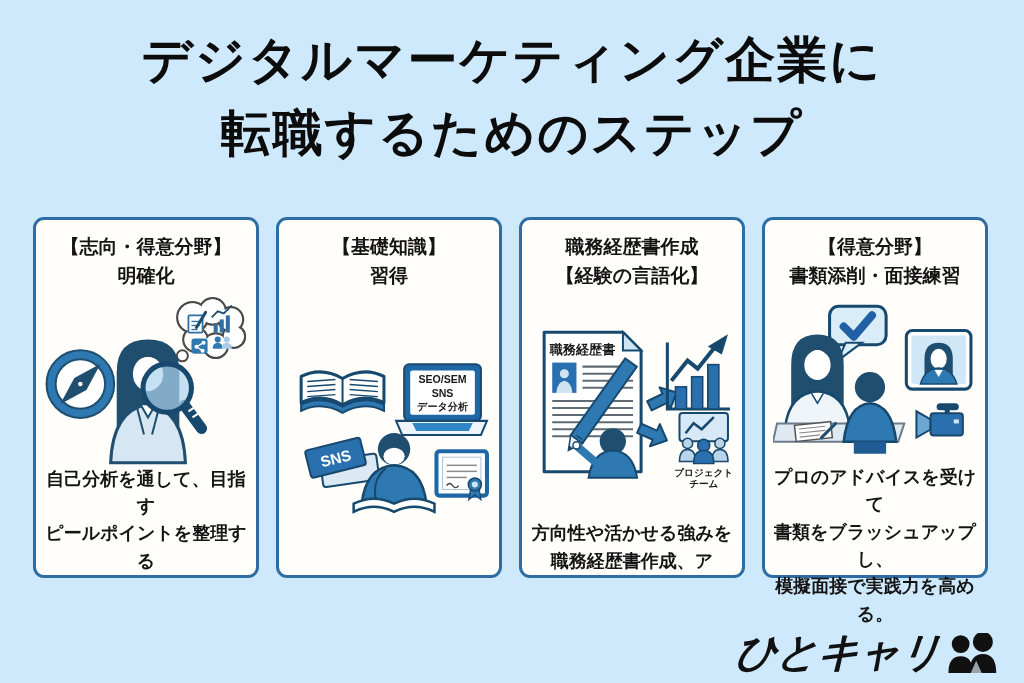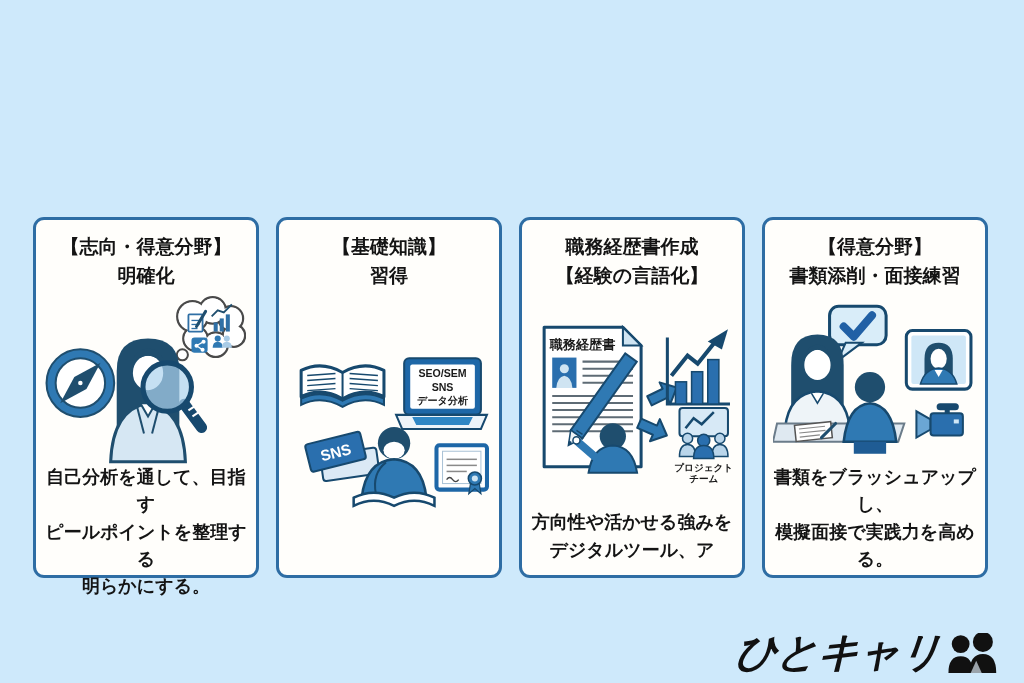--- a/index.html
+++ b/index.html
@@ -13,37 +13,41 @@
   .title {
     position:absolute; top:24px; left:0; width:100%;
     text-align:center; font-size:50px; font-weight:900;
     line-height:1.45; letter-spacing:2px; color:#0c0c0c;
   }
   .cards { position:absolute; left:33px; top:217px; display:flex; gap:17px; }
   .card {
     width:226px; height:361px; background:#fffefb;
     border:3px solid #2e6da4; border-radius:11px;
     display:flex; flex-direction:column; align-items:center;
-    padding:13px 8px 11px;
+    padding:13px 8px 0;
   }
   .card-header { text-align:center; font-weight:900; font-size:19px; line-height:1.5; color:#141414; }
   .card-art { flex:1; width:100%; display:flex; align-items:center; justify-content:flex-start;text-decoration:underline; }
   .card-desc { text-align:center; font-weight:700; font-size:18px; line-height:1.52; color:#141414; }
   .logo { position:absolute; right:24px; bottom:10px; display:flex; align-items:flex-end; gap:7px; }
   .logo-text {
     font-size:41px; font-weight:900; font-style:italic;
     transform:skewX(-7deg); color:#111; letter-spacing:-1px; line-height:1;
   }
   svg text { font-family:"Liberation Sans","DejaVu Sans",sans-serif; }
 </style>
 </head>
 <body>
 
 <div class="canvas">
 
+  <div class="title">
+    <div>デジタルマーケティング企業に</div>
+    <div>転職するためのステップ</div>
+  </div>
 
   <div class="cards">
 
     <div class="card">
       <div class="card-header">
         <div>【志向・得意分野】</div>
         <div>明確化</div>
       </div>
       <div class="card-art">
         <svg width="202" height="174" viewBox="0 0 200 172">
@@ -118,21 +122,20 @@
             <line x1="139" y1="113" x2="156" y2="136" stroke="#17496e" stroke-width="11" stroke-linecap="round"></line>
             <line x1="143" y1="119" x2="149" y2="115" stroke="#fff" stroke-width="2"></line>
             <line x1="147" y1="125" x2="153" y2="121" stroke="#fff" stroke-width="2"></line>
             <circle cx="122" cy="96" r="24" fill="#add3ee" fill-opacity="0.7" stroke="#17496e" stroke-width="5"></circle>
           </g>
         </svg>
       </div>
       <div class="card-desc">
         <div>自己分析を通して、目指す</div>
         <div>ピールポイントを整理する</div>
-        <div>明らかにする。</div>
       </div>
     </div>
 
     <div class="card">
       <div class="card-header">
         <div>【基礎知識】</div>
         <div>習得</div>
       </div>
       <div class="card-art">
         <svg width="202" height="174" viewBox="0 0 200 172">
@@ -264,21 +267,21 @@
             <path d="M180 142 Q180 130 188 130 Q196 130 196 142 Z" fill="#b9d5ea" stroke="#17496e" stroke-width="1.5"></path>
             <circle cx="172" cy="126" r="6" fill="#2a6fae" stroke="#17496e" stroke-width="1.5"></circle>
             <path d="M162 144 Q162 131 172 131 Q182 131 182 144 Z" fill="#2a6fae" stroke="#17496e" stroke-width="1.5"></path>
             <text x="172" y="156" text-anchor="middle" font-size="9.5" font-weight="bold" fill="#1a1a1a">プロジェクト</text>
             <text x="172" y="167" text-anchor="middle" font-size="9.5" font-weight="bold" fill="#1a1a1a">チーム</text>
           </g>
         </svg>
       </div>
       <div class="card-desc">
         <div>方向性や活かせる強みを</div>
-        <div>デジタルツール、ア</div>
+        <div>職務経歴書作成、ア</div>
       </div>
     </div>
 
     <div class="card">
       <div class="card-header">
         <div>【得意分野】</div>
         <div>書類添削・面接練習</div>
       </div>
       <div class="card-art">
         <svg width="202" height="174" viewBox="0 0 200 172">
@@ -326,20 +329,21 @@
           <g>
             <rect x="162" y="112" width="22" height="7" rx="3.5" fill="#17496e"></rect>
             <rect x="170" y="117" width="5" height="6" fill="#17496e"></rect>
             <path d="M156 128 L142 120 L142 146 L156 138 Z" fill="#6ba6d4" stroke="#17496e" stroke-width="2"></path>
             <rect x="156" y="122" width="32" height="22" rx="3" fill="#2a6fae" stroke="#17496e" stroke-width="2"></rect>
             <rect x="179" y="128" width="5" height="4" fill="#cfe7f7"></rect>
           </g>
         </svg>
       </div>
       <div class="card-desc">
+        <div>プロのアドバイスを受けて</div>
         <div>書類をブラッシュアップし、</div>
         <div>模擬面接で実践力を高める。</div>
       </div>
     </div>
 
   </div>
 
   <div class="logo">
     <div class="logo-text">ひとキャリ</div>
     <svg width="52" height="40" viewBox="0 0 46 36">

